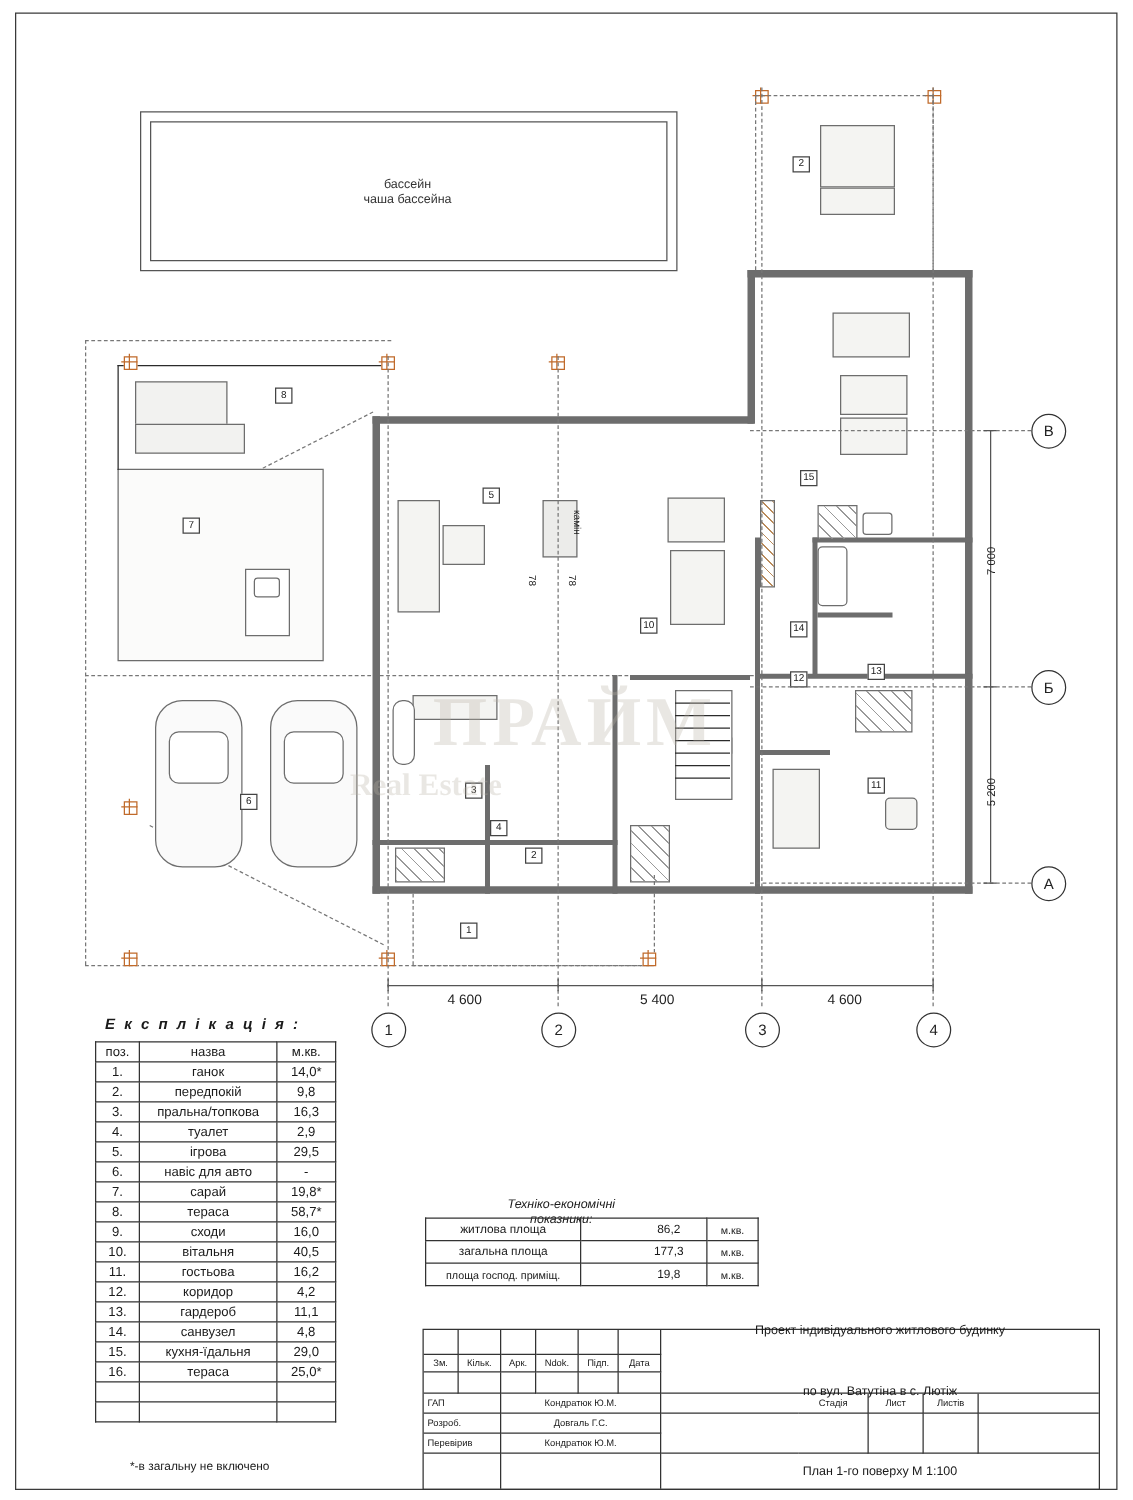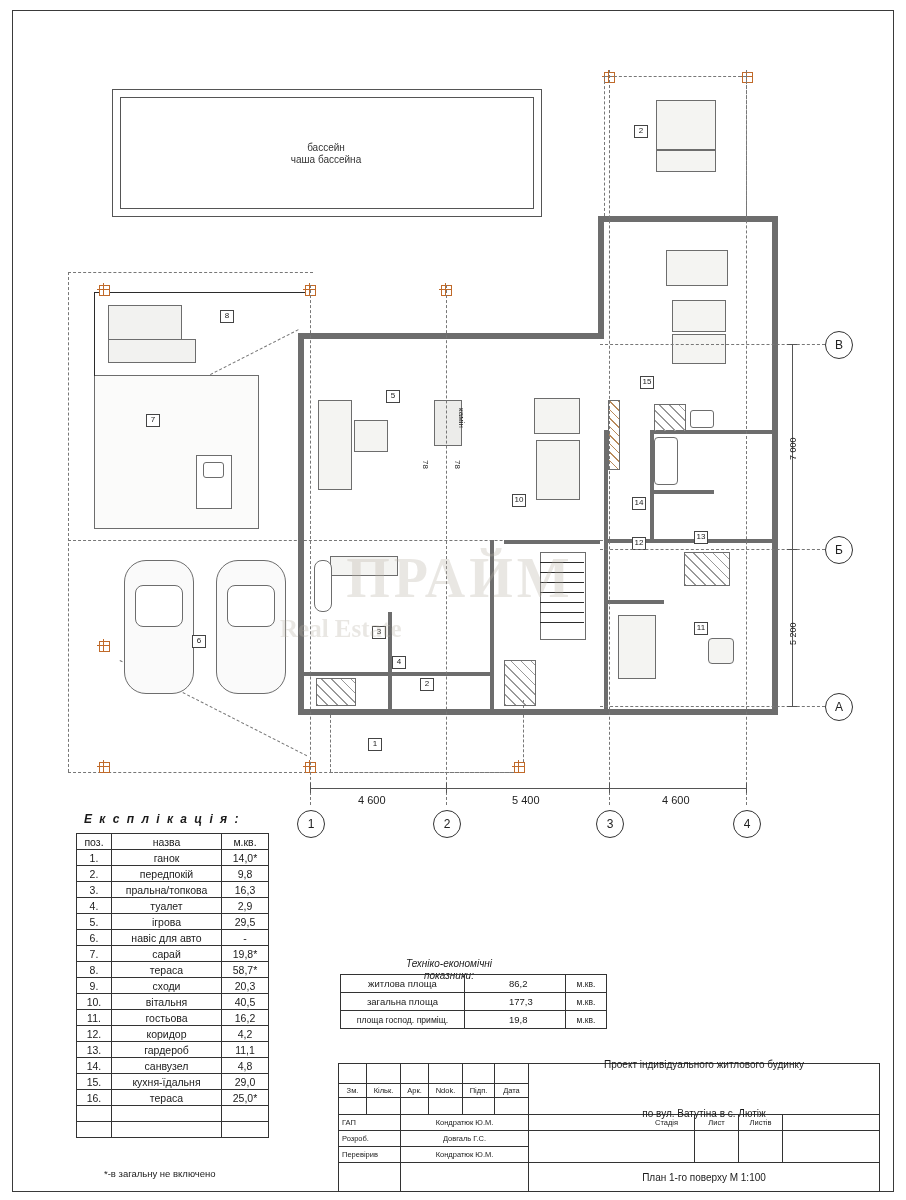--- a/index.html
+++ b/index.html
@@ -49,21 +49,21 @@
   .exp-table{position:absolute;left:76px;top:833px;font-size:10.5px;}
   .exp-table td,.exp-table th{border:1px solid #333;height:15px;padding:0 2px;text-align:center;font-weight:normal;}
   .exp-table td.c1{width:30px;}
   .exp-table td.c2{width:105px;}
   .exp-table td.c3{width:42px;}
   .exp-note{position:absolute;left:104px;top:1168px;font-size:9.5px;}
 
   .tep-title{position:absolute;left:374px;top:946px;font-size:10px;font-style:italic;text-align:center;width:150px;line-height:12px;margin-top:12px;}
   .tep-table{position:absolute;left:340px;top:974px;font-size:9.5px;}
   .tep-table td{border:1px solid #333;height:17px;padding:0 4px;}
-  .tep-table td.n{text-align:left;width:52px;padding-left:44px;}
+  .tep-table td.n{text-align:center;width:52px;padding-left:44px;}
   .tep-table td.u{text-align:center;width:32px;font-size:8.5px;}
   .tep-table td.t{width:115px;text-align:center;}
 
   
   .stamp{position:absolute;left:338px;top:1063px;width:540px;height:127px;border:1.2px solid #333;}
   .stamp .cell{position:absolute;border-right:1px solid #333;border-bottom:1px solid #333;box-sizing:border-box;font-size:7.5px;display:flex;align-items:center;justify-content:center;text-align:center;line-height:9px;}
   .stamp .big{font-size:10px;gap:40px;}
   .stamp .lbl2{font-size:7.5px;}
 </style>
 </head>
@@ -278,21 +278,21 @@
           <td class="c3">19,8*</td>
         </tr>
       <tr>
           <td class="c1">8.</td>
           <td class="c2">тераса</td>
           <td class="c3">58,7*</td>
         </tr>
       <tr>
           <td class="c1">9.</td>
           <td class="c2">сходи</td>
-          <td class="c3">20,3</td>
+          <td class="c3">16,0</td>
         </tr>
       <tr>
           <td class="c1">10.</td>
           <td class="c2">вітальня</td>
           <td class="c3">40,5</td>
         </tr>
       <tr>
           <td class="c1">11.</td>
           <td class="c2">гостьова</td>
           <td class="c3">16,2</td>

